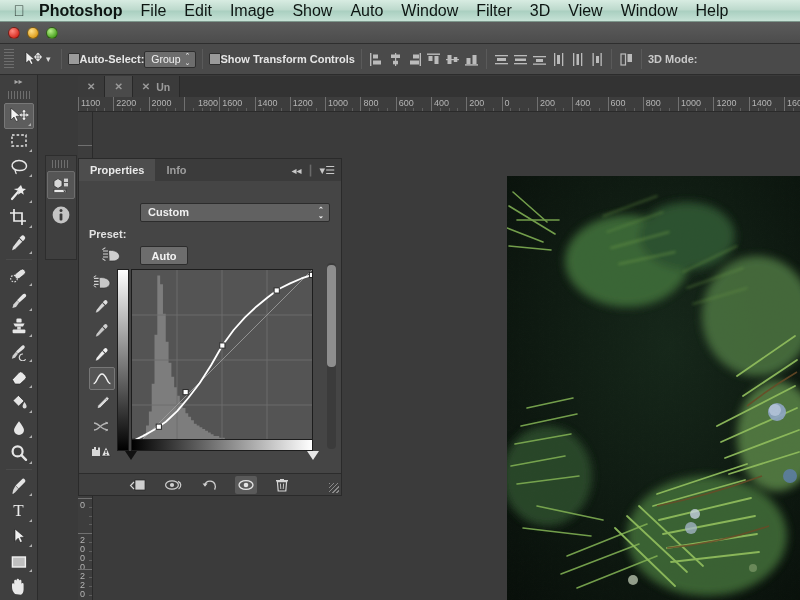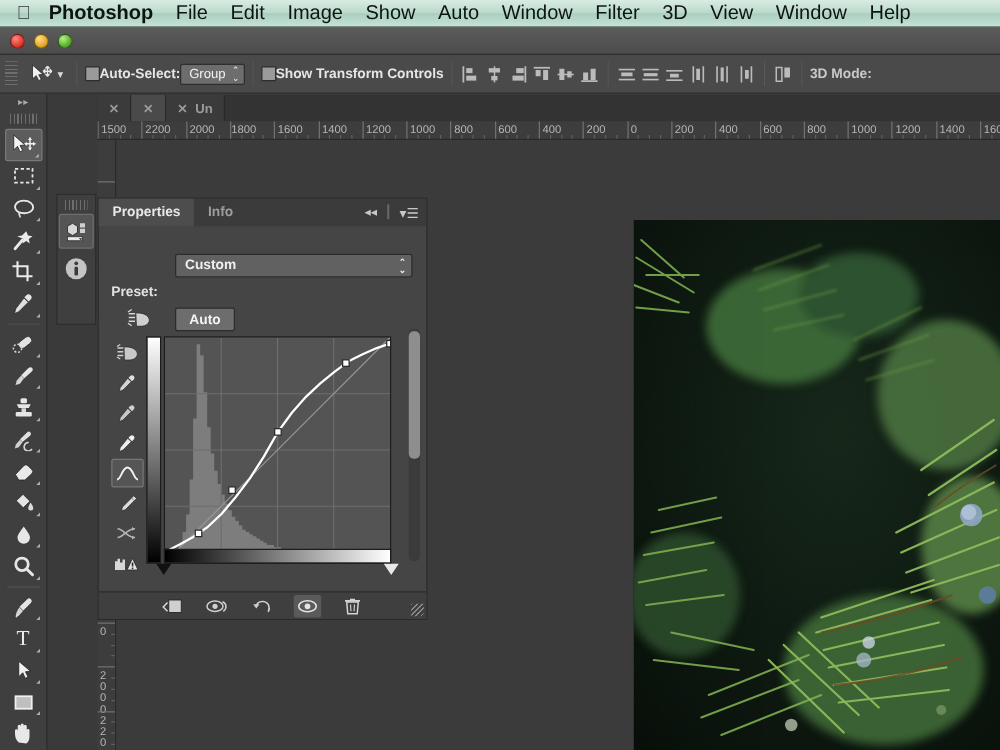--- a/index.html
+++ b/index.html
@@ -282,36 +282,36 @@
       <span class="tab-x">✕</span>
     </div>
     <div class="doctab" style="max-width:60px;">
       <span class="tab-x">✕</span>
       <span>Un</span>
     </div>
   </div>
 
   <div class="ruler-h" id="ruler-h">
       <div class="rtick" style="left: 0px;"></div>
-      <div class="rlabel" style="left: 0px;">1500</div>
+      <div class="rlabel" style="left: 0px;">1100</div>
       <div class="rtick minor" style="left: 8.825px;"></div>
       <div class="rtick minor" style="left: 17.65px;"></div>
       <div class="rtick minor" style="left: 26.475px;"></div>
       <div class="rtick" style="left: 35.3px;"></div>
       <div class="rlabel" style="left: 35.3px;">2200</div>
       <div class="rtick minor" style="left: 44.125px;"></div>
       <div class="rtick minor" style="left: 52.95px;"></div>
       <div class="rtick minor" style="left: 61.775px;"></div>
       <div class="rtick" style="left: 70.6px;"></div>
       <div class="rlabel" style="left: 70.6px;">2000</div>
       <div class="rtick minor" style="left: 79.425px;"></div>
       <div class="rtick minor" style="left: 88.25px;"></div>
       <div class="rtick minor" style="left: 97.075px;"></div>
       <div class="rtick" style="left: 105.9px;"></div>
-      <div class="rlabel" style="left: 104px;">1800</div>
+      <div class="rlabel" style="left: 117px;">1800</div>
       <div class="rtick minor" style="left: 114.725px;"></div>
       <div class="rtick minor" style="left: 123.55px;"></div>
       <div class="rtick minor" style="left: 132.375px;"></div>
       <div class="rtick" style="left: 141.2px;"></div>
       <div class="rlabel" style="left: 141.2px;">1600</div>
       <div class="rtick minor" style="left: 150.025px;"></div>
       <div class="rtick minor" style="left: 158.85px;"></div>
       <div class="rtick minor" style="left: 167.675px;"></div>
       <div class="rtick" style="left: 176.5px;"></div>
       <div class="rlabel" style="left: 176.5px;">1400</div>

